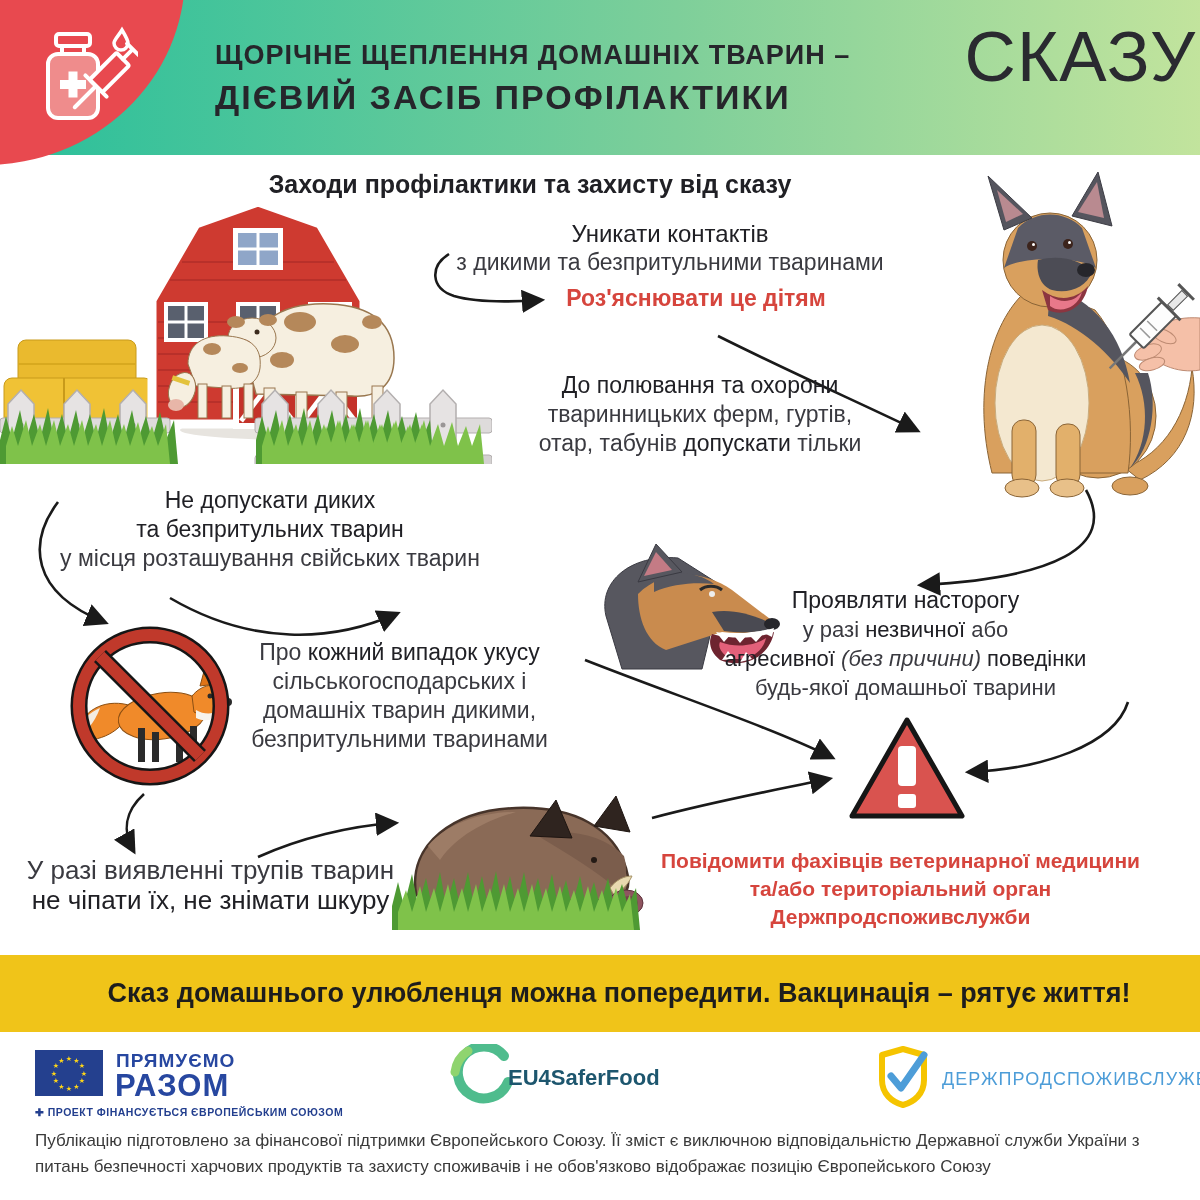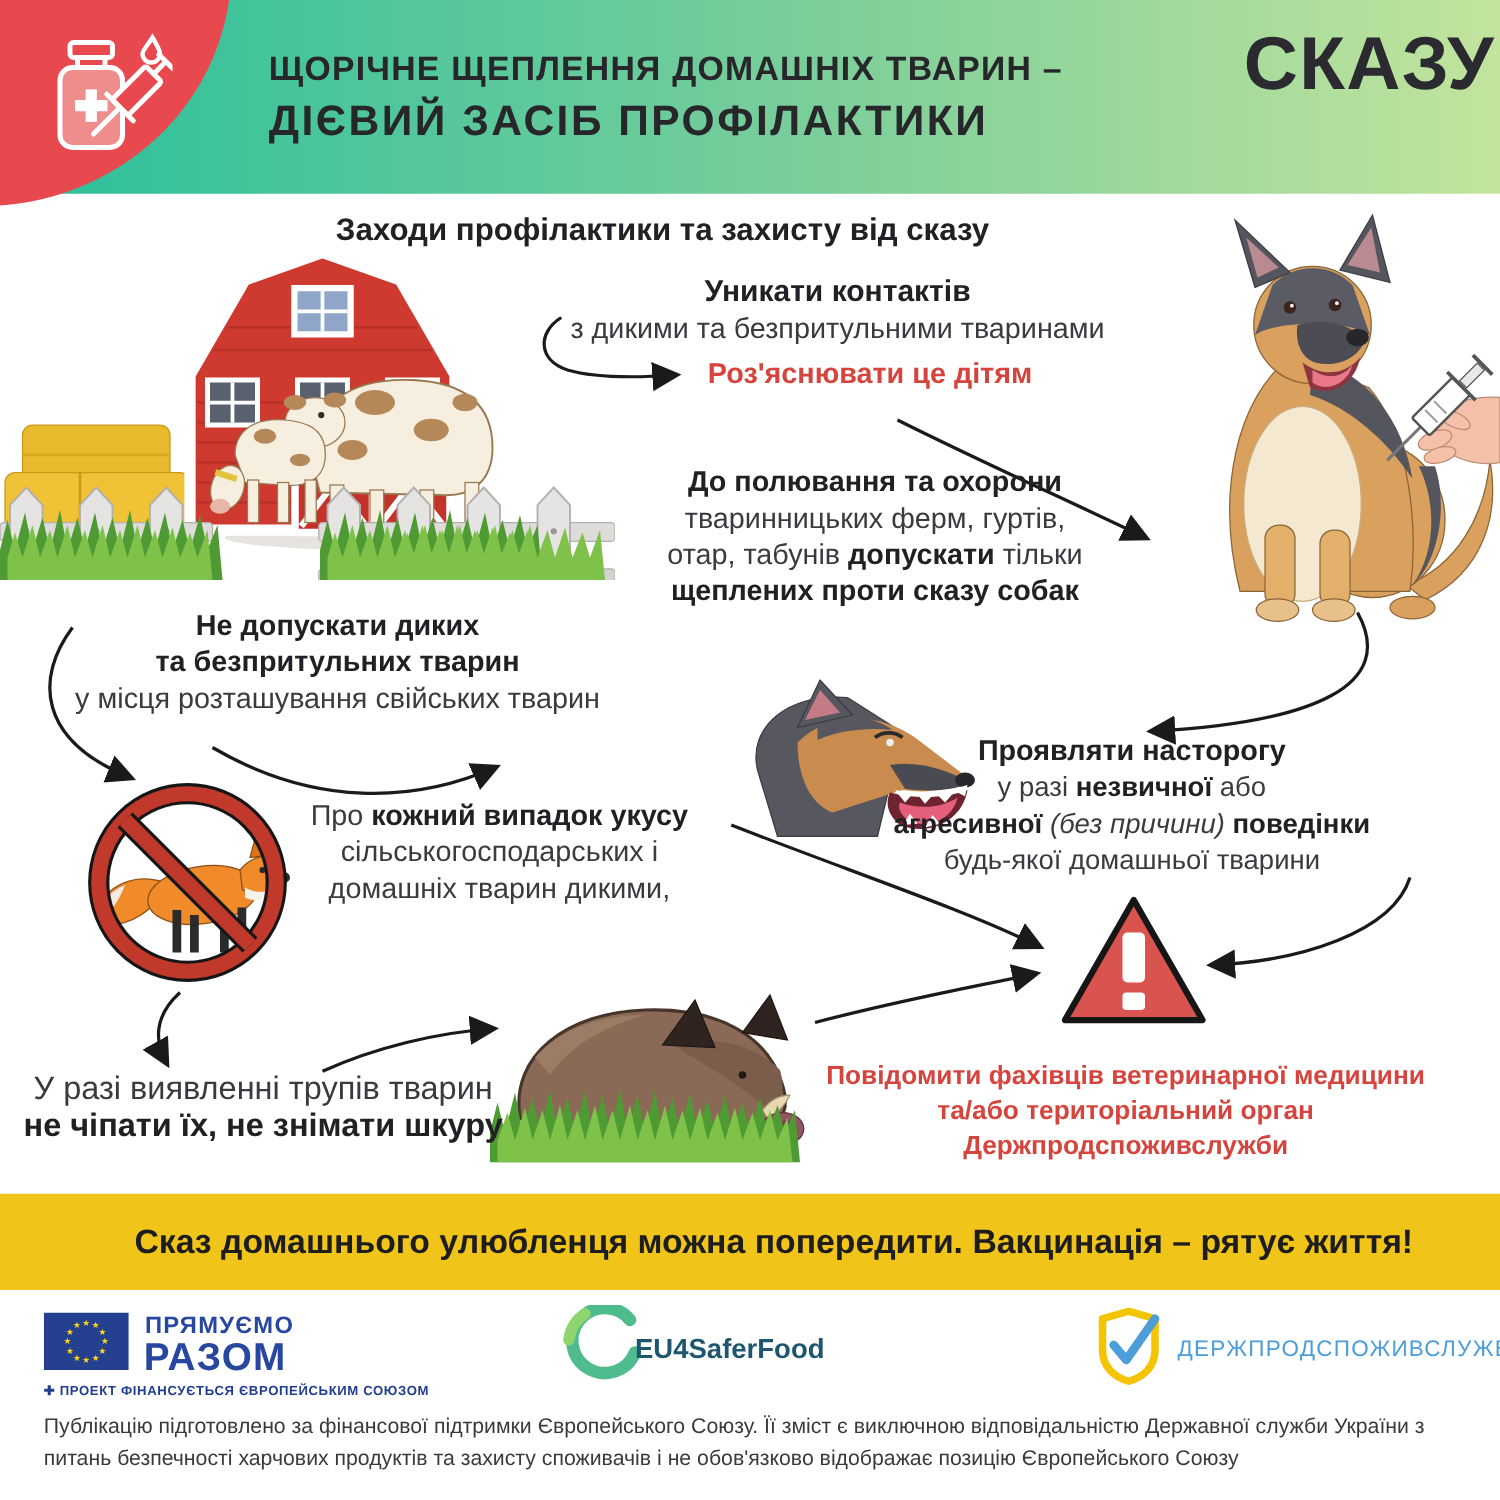--- a/index.html
+++ b/index.html
@@ -8,25 +8,25 @@
   
   .header{position:absolute;left:0;top:0;width:1200px;height:155px;
           background:linear-gradient(90deg,#29bf9b 0%,#7ecf9a 55%,#c6e59d 100%);padding-left:32px;}
   .red-corner{position:absolute;left:-215px;top:-215px;width:400px;height:380px;
           border-radius:50%;background:#e8494f;z-index:5;}
   .vaccine-wrap{position:absolute;left:34px;top:24px;z-index:6;}
   .h-line1{position:absolute;left:215px;top:40px;font-size:27px;font-weight:700;
           letter-spacing:1px;color:#26262b;z-index:2;}
   .h-line2{position:absolute;left:215px;top:78px;font-size:34px;font-weight:700;
           letter-spacing:2px;color:#26262b;z-index:2;}
-  .h-big{position:absolute;right:36px;top:16px;font-size:60px;font-weight:700;
+  .h-big{position:absolute;right:36px;top:16px;font-size:71px;font-weight:400;
           color:#2a2a30;letter-spacing:1px;line-height:1.15;z-index:2;}
   
   .tb{position:absolute;text-align:center;font-size:23px;line-height:29px;color:#3a3a40;z-index:4;}
-  .b{font-weight:700;color:#202025;text-align:center;}
+  .b{font-weight:400;color:#202025;text-align:center;}
   .it{font-style:italic;color:#3a3a40;font-weight:400;}
   .red{color:#d6453d;font-weight:700;}
   #t-heading{left:210px;top:170px;width:640px;font-size:25px;font-weight:700;color:#202025;}
   #t-avoid{left:420px;top:219px;width:500px;}
   #t-avoid .ttl{font-size:24px;}
   #t-avoid-note{left:496px;top:284px;width:400px;font-size:23px;}
   #t-hunting{left:505px;top:371px;width:390px;}
   #t-hunting-note{left:505px;top:486px;width:390px;font-size:25px;}
   #t-nowild{left:35px;top:486px;width:470px;}
   #t-bite{left:212px;top:638px;width:375px;}
@@ -88,33 +88,33 @@
   <div class="tb" id="t-avoid">
     <div class="ttl"><span class="b">Уникати контактів</span></div>
     <div><span>з дикими та безпритульними тваринами</span></div>
   </div>
   <div class="tb red" id="t-avoid-note">Роз'яснювати це дітям</div>
 
   <div class="tb" id="t-hunting">
     <div><span class="b">До полювання та охорони</span></div>
     <div><span>тваринницьких ферм, гуртів,</span></div>
     <div><span>отар, табунів </span><span class="b">допускати</span><span> тільки</span></div>
-    <div><span class="b">щеплених проти сказу собак</span></div>
   </div>
 
   <div class="tb" id="t-nowild">
     <div><span class="b">Не допускати диких</span></div>
     <div><span class="b">та безпритульних тварин</span></div>
     <div><span>у місця розташування свійських тварин</span></div>
   </div>
 
   <div class="tb" id="t-bite">
     <div><span>Про </span><span class="b">кожний випадок укусу</span></div>
     <div><span>сільськогосподарських і</span></div>
     <div><span>домашніх тварин дикими,</span></div>
+    <div><span>безпритульними тваринами</span></div>
   </div>
 
   <div class="tb" id="t-alert">
     <div class="ttl"><span class="b">Проявляти насторогу</span></div>
     <div><span>у разі </span><span class="b">незвичної</span><span> або</span></div>
     <div><span class="b">агресивної</span><span class="it"> (без причини) </span><span class="b">поведінки</span></div>
     <div><span>будь-якої домашньої тварини</span></div>
   </div>
 
   <div class="tb" id="t-corpse">

